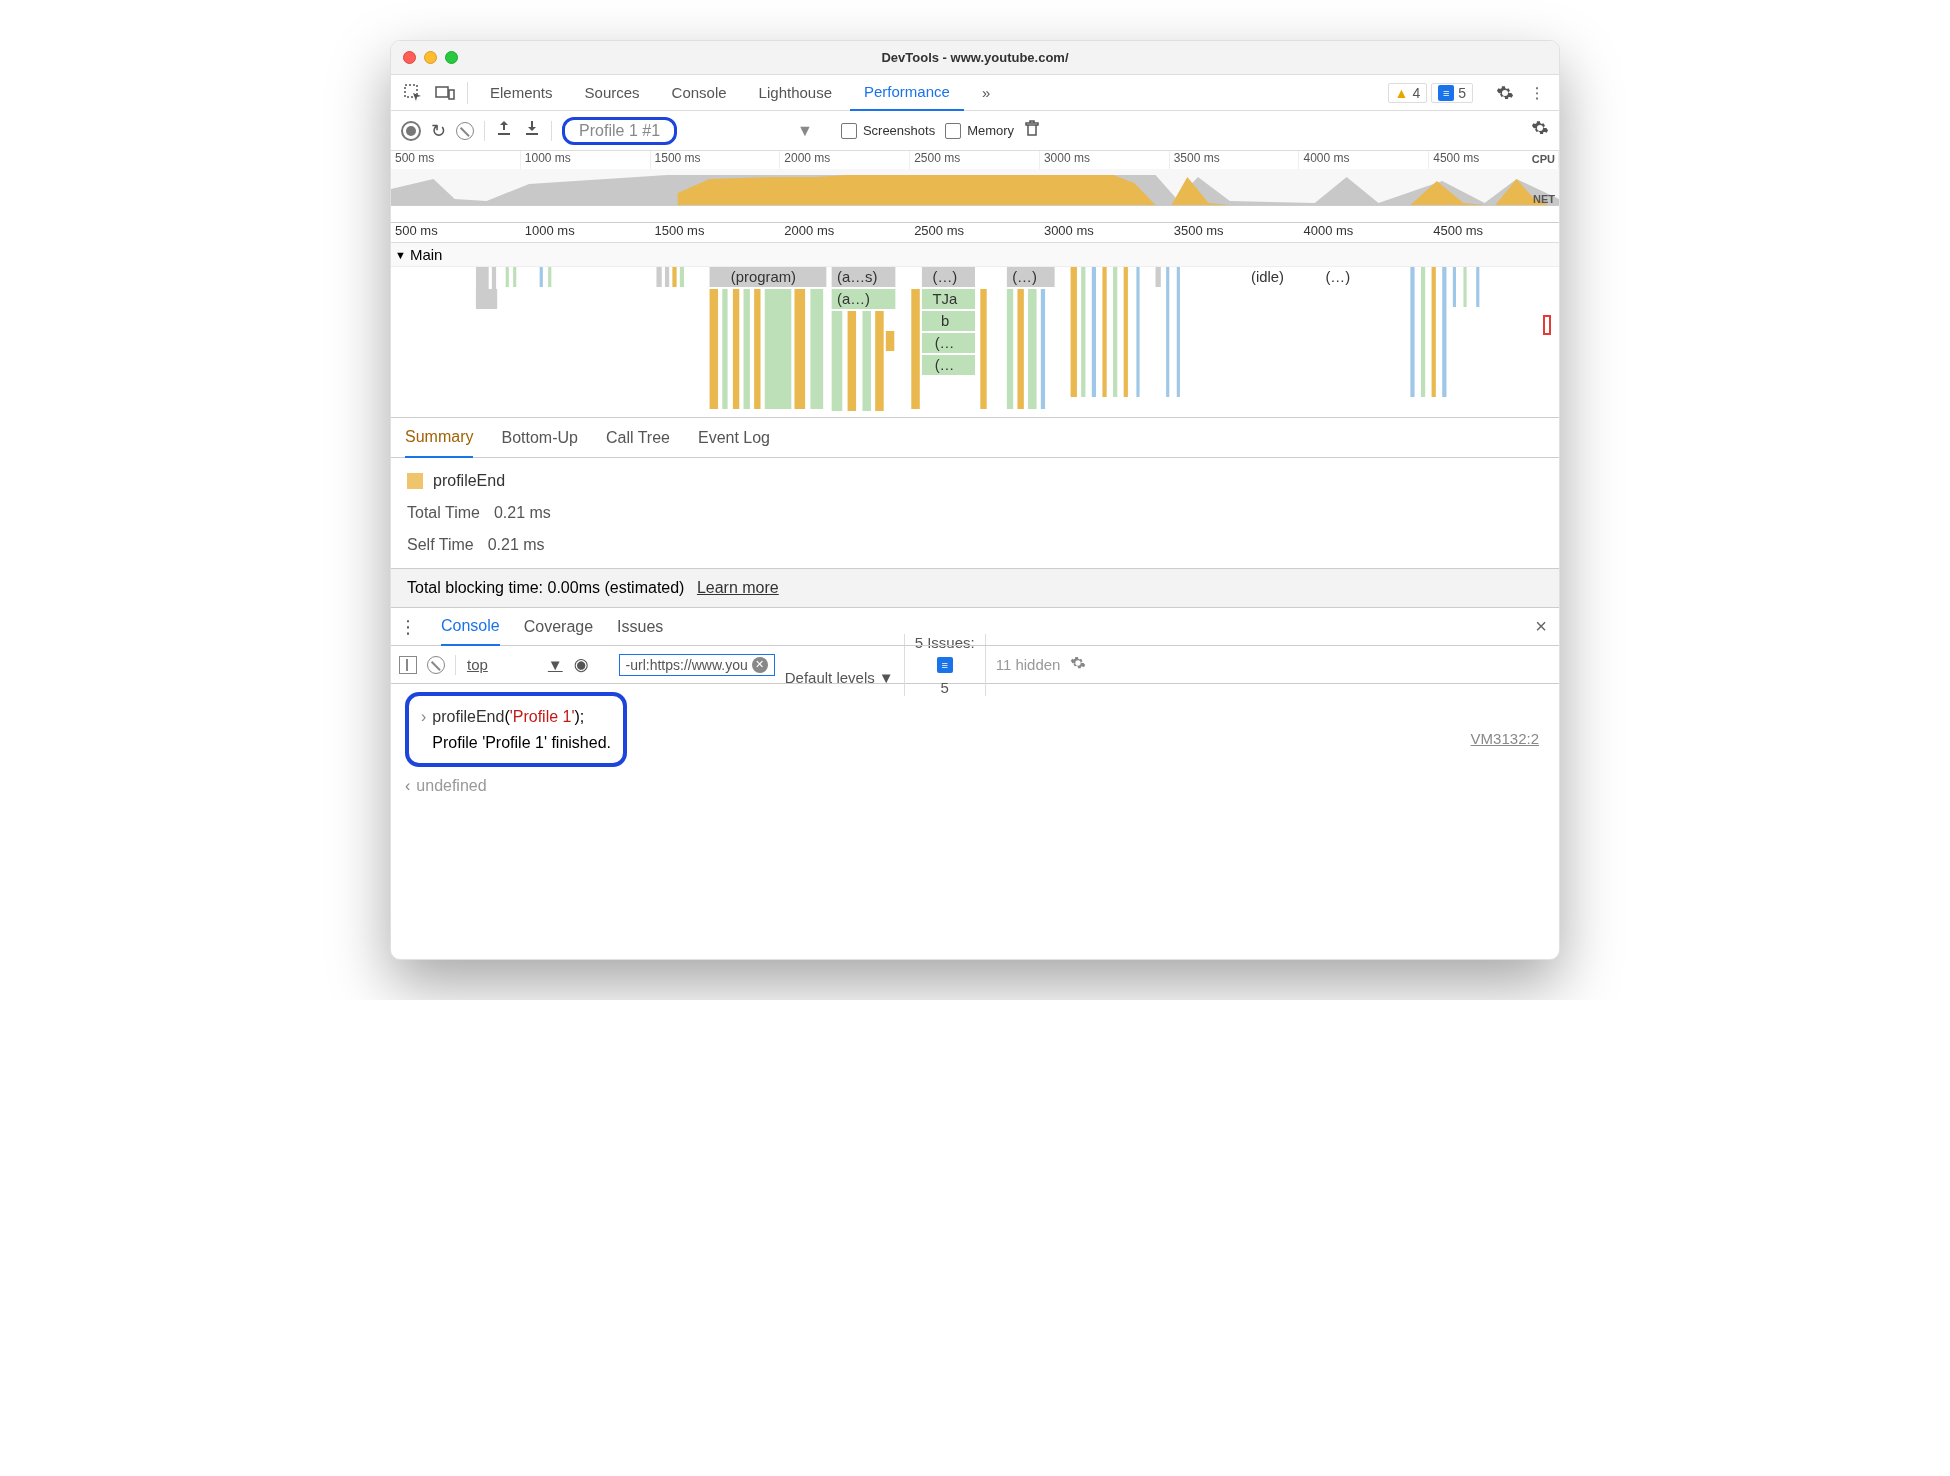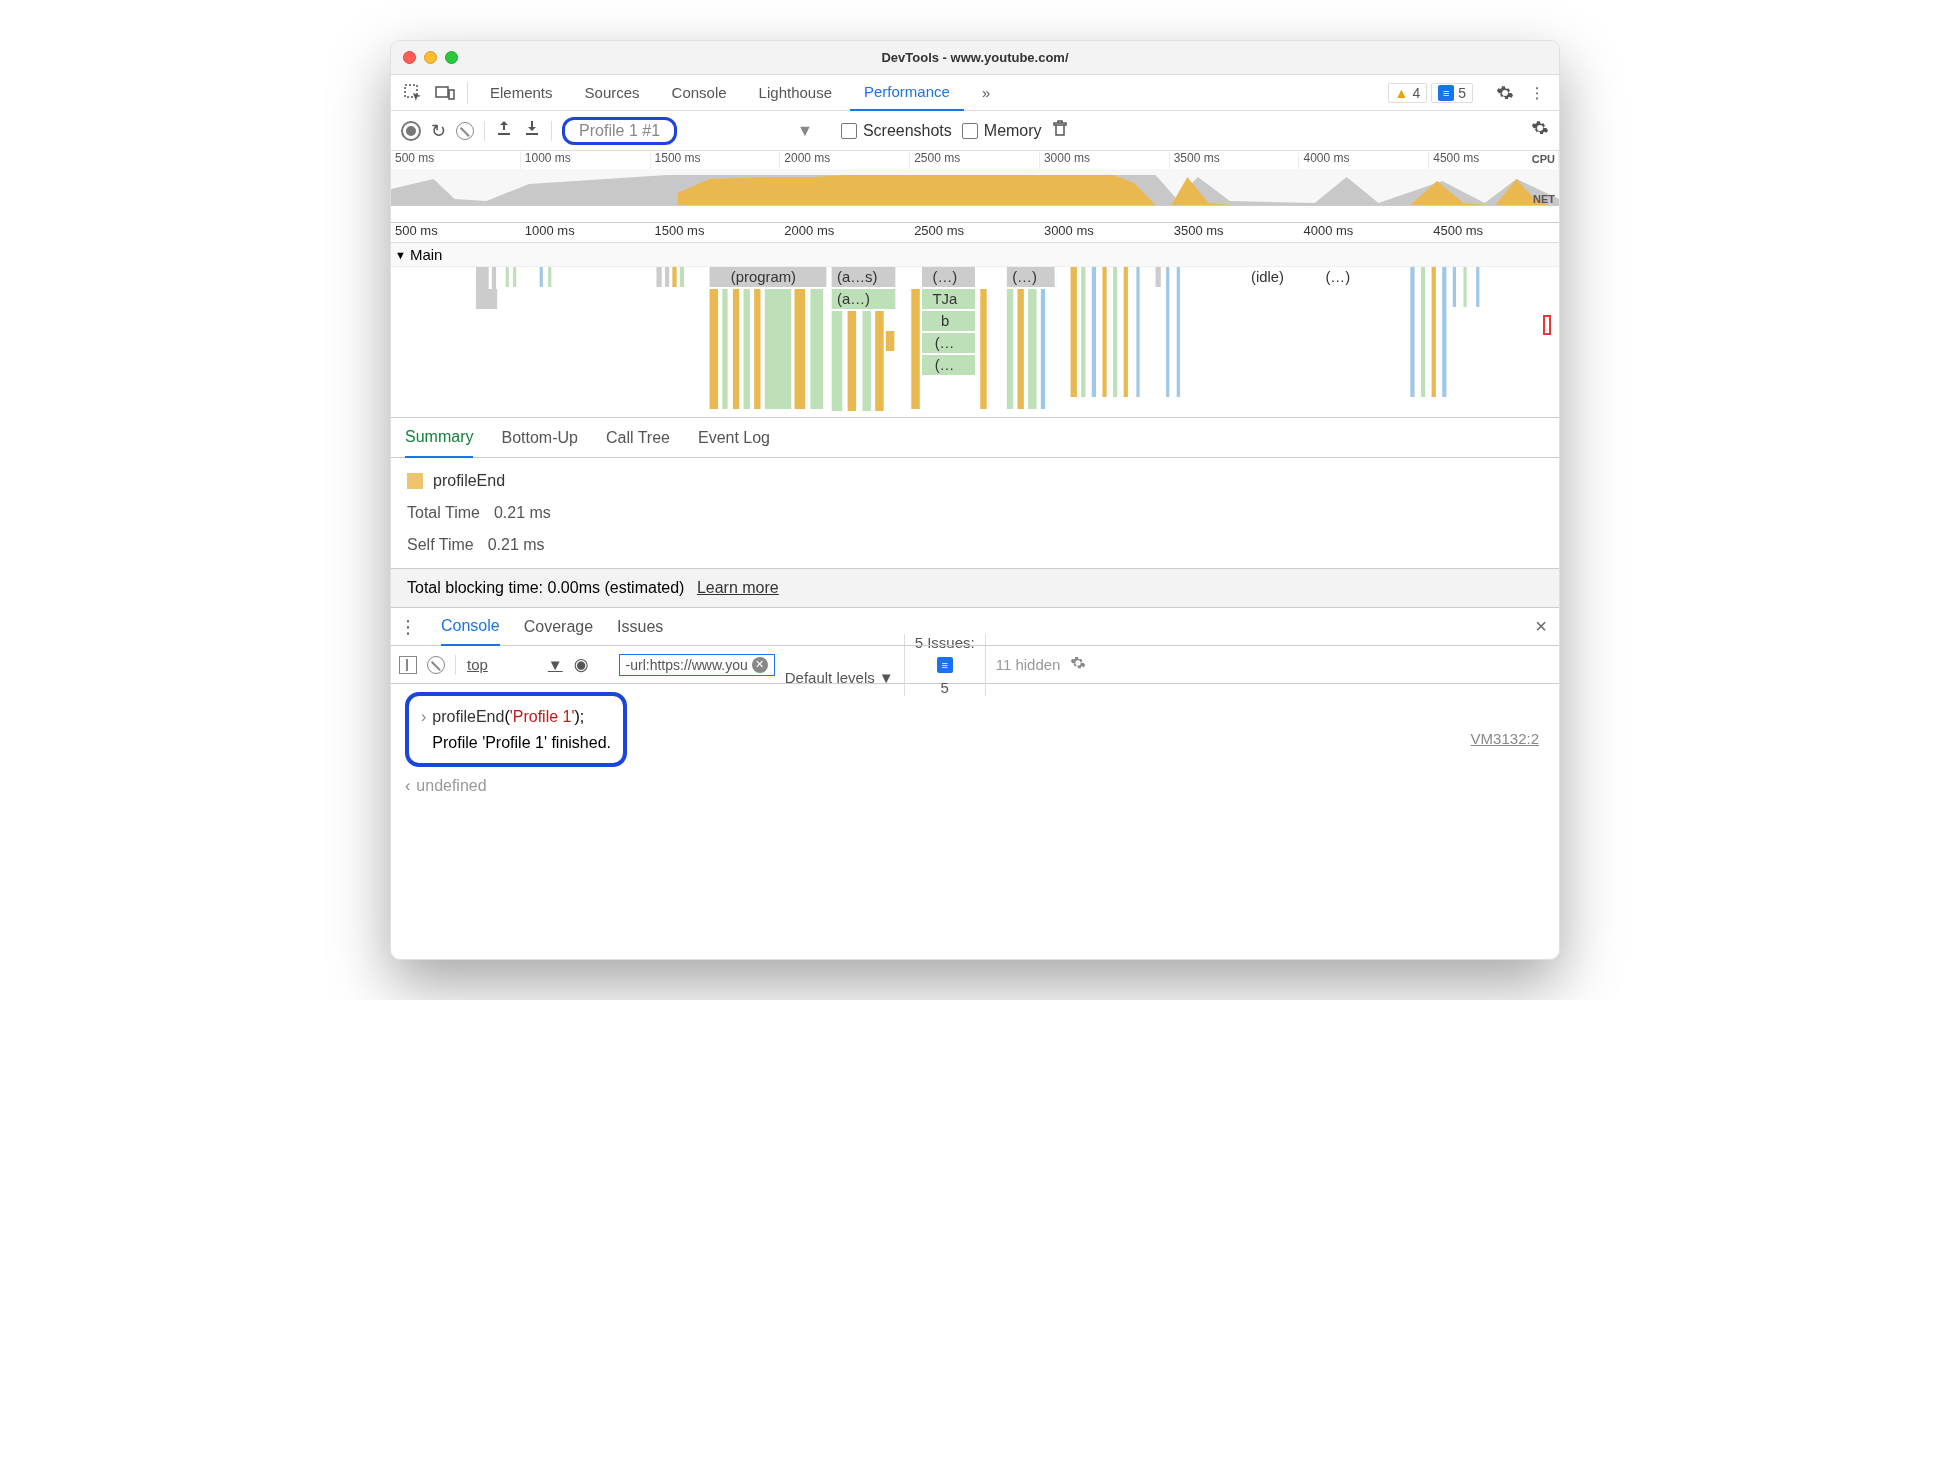--- a/index.html
+++ b/index.html
@@ -28,21 +28,21 @@
   .badge-wrap{display:flex; align-items:center; gap:4px; border:1px solid #ddd; padding:1px 6px; border-radius:2px; font-size:14px;}
   .warn-tri{color:#e5a600;}
   .msg-sq{width:16px;height:16px;background:#1a73e8;border-radius:2px;display:flex;align-items:center;justify-content:center;color:#fff;font-size:11px;}
   
   .toolbar{height:40px;border-bottom:1px solid #ddd;display:flex;align-items:center;padding:0 10px;gap:10px;color:#555;}
   .toolbar .circle{width:20px;height:20px;border:2px solid #777;border-radius:50%;display:flex;align-items:center;justify-content:center;}
   .toolbar .circle .inner{width:10px;height:10px;background:#777;border-radius:50%;}
   .toolbar .glyph{font-size:18px;color:#555;}
   .prof-select{display:flex;align-items:center;gap:6px;color:#888;border:3px solid #1b45dc;border-radius:12px;padding:2px 14px;font-size:16px;}
   .dd{color:#888;margin-left:110px;}
-  .chk{display:flex;align-items:center;gap:6px;font-size:16px;color:#333;}
+  .chk{display:flex;align-items:center;gap:6px;font-size:13px;color:#333;}
   .chk .box{width:16px;height:16px;border:1.5px solid #777;border-radius:2px;}
   
   .overview{height:72px;border-bottom:1px solid #ccc;position:relative;background:#fff;}
   .ruler{height:18px;display:flex;font-size:12px;color:#555;}
   .ruler div{flex:1;text-align:left;padding-left:4px;border-right:1px solid #eee;}
   .cpurow{height:36px;position:relative;background:#f7f7f7;}
   .cpulabel{position:absolute;right:4px;top:-16px;font-size:11px;color:#555;font-weight:600;}
   .netlabel{position:absolute;right:4px;bottom:0;font-size:11px;color:#555;font-weight:600;}
   .cpu-svg{width:100%;height:36px;display:block;}
   
@@ -50,21 +50,21 @@
   .flame .ruler2{height:20px;display:flex;font-size:13px;color:#333;border-bottom:1px solid #ddd;}
   .flame .ruler2 div{flex:1;text-align:left;padding-left:4px;}
   .mainrow{height:24px;display:flex;align-items:center;padding-left:4px;font-size:15px;border-bottom:1px solid #eee;background:#f9f9f9;}
   .mainrow .tri{display:inline-block;transform:rotate(0);margin-right:4px;font-size:11px;}
   .flame-body{height:150px;position:relative;overflow:hidden;background:#fff;}
   .flame-body svg{width:100%;height:150px;display:block;}
   .redmark{position:absolute;right:8px;top:48px;width:8px;height:20px;border:2px solid #e53935;}
   
   .subtabs{height:40px;border-bottom:1px solid #ccc;display:flex;align-items:center;gap:28px;padding:0 14px;font-size:16px;color:#555;}
   .subtabs .st{height:40px;display:flex;align-items:center;}
-  .subtabs .st.active{color:#15803d;border-bottom:2px solid #1a73e8;}
+  .subtabs .st.active{color:#a16207;border-bottom:2px solid #1a73e8;}
   
   .summary{padding:14px 16px;font-size:16px;color:#333;display:flex;flex-direction:column;gap:14px;border-bottom:1px solid #ccc;}
   .summary .hdr{display:flex;align-items:center;gap:10px;}
   .swatch{width:16px;height:16px;background:#f0c36d;}
   .row{display:flex;gap:14px;color:#555;}
   .tbt{background:#f3f3f3;padding:10px 16px;font-size:16px;border-bottom:1px solid #ccc;}
   .tbt a{color:#333;text-decoration:underline;margin-left:8px;}
   
   .drawer{flex:1;display:flex;flex-direction:column;}
   .drawer-tabs{height:38px;border-bottom:1px solid #ccc;display:flex;align-items:center;padding:0 8px;gap:24px;font-size:16px;color:#555;position:relative;}

